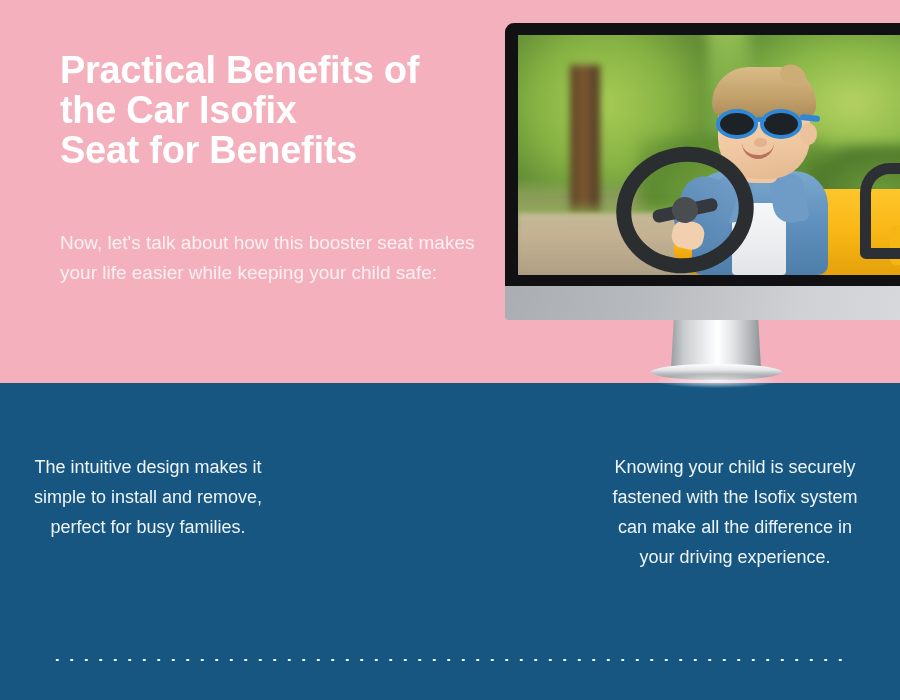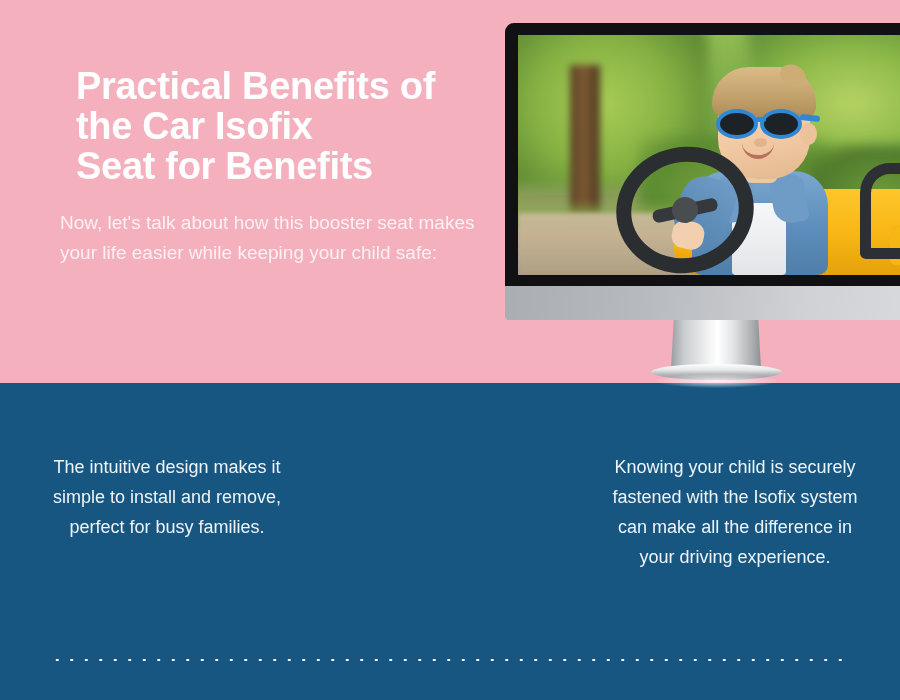--- a/index.html
+++ b/index.html
@@ -42,33 +42,33 @@
   }
 
   
   .headline-block {
     position: absolute;
     left: 60px;
     top: 50px;
     width: 420px;
   }
   .headline {
-    margin: 16px;
+    margin: 0;
     font-size: 38px;
     line-height: 40px;
     font-weight: bold;
     color: #ffffff;
     letter-spacing: -0.3px;
   }
   .headline .hl-line { display: block; }
 
   .subhead {
     position: absolute;
     left: 60px;
-    top: 208px;
+    top: 228px;
     width: 420px;
     margin: 0;
     font-size: 19px;
     line-height: 30px;
     font-weight: normal;
     color: #fdf0f2;
   }
 
   
   .monitor {
@@ -404,21 +404,21 @@
   .column {
     position: absolute;
     top: 452px;
     width: 240px;
     margin: 0;
     font-size: 18px;
     line-height: 30px;
     color: #eef4f8;
     text-align: center;
   }
-  .col-0 { left: 47px;  top: 452px; }
+  .col-0 { left: 28px;  top: 452px; }
   .col-1 { left: 326px; top: 452px; }
   .col-2 { left: 610px; top: 452px; width: 250px; }
 
   .hdivider {
     position: absolute;
     left: 50px;
     top: 657px;
     width: 800px;
     height: 6px;
     background-image: radial-gradient(#f1f6fa 1.9px, transparent 2.2px);

